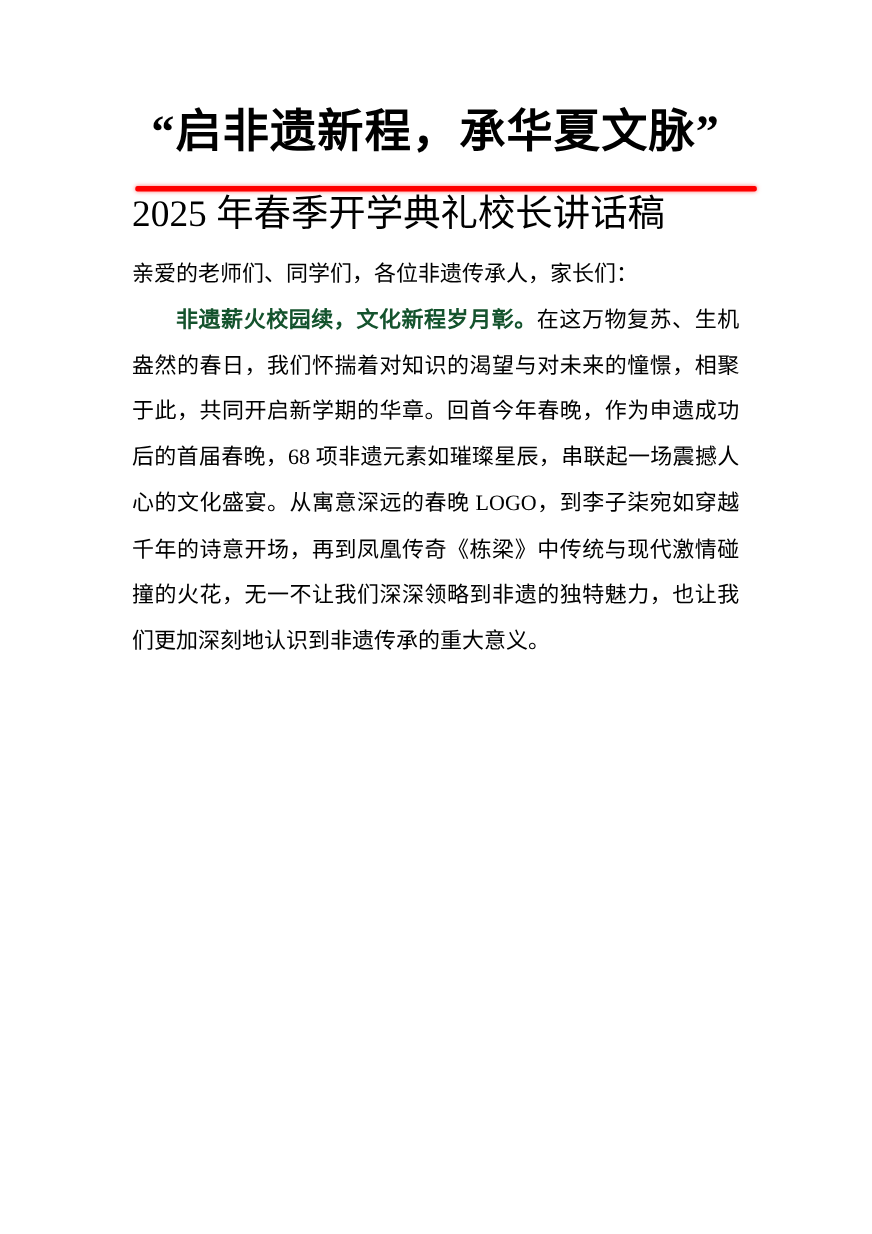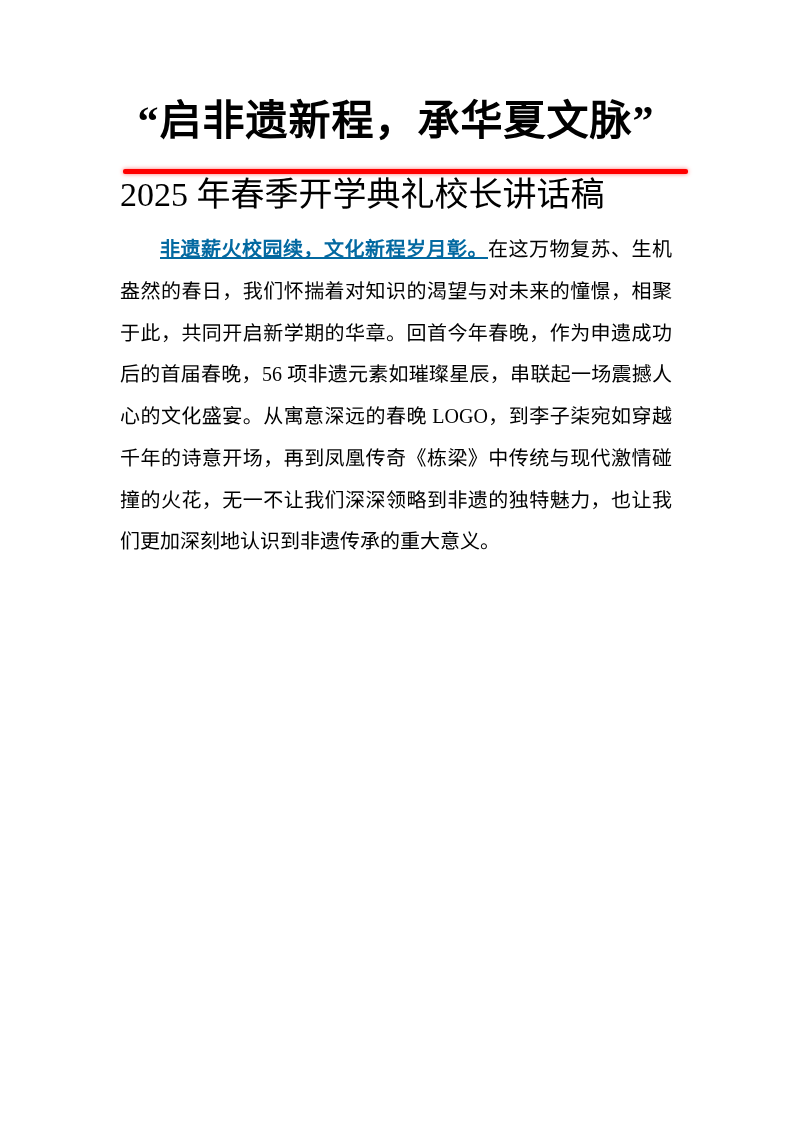--- a/index.html
+++ b/index.html
@@ -48,38 +48,38 @@
     text-align: justify;
   }
   .doc-body p {
     margin: 0;
     padding: 0;
   }
   .indent {
     text-indent: 2em;
   }
   .highlight {
-    color: #0369a1;
+    color: #14532d;
     font-weight: 700;
-    text-decoration: underline;
   }
 </style>
 </head>
 <body>
 
 <div class="page">
 
   <div class="doc-title">“启非遗新程，承华夏文脉”</div>
 
   <div class="title-divider"></div>
 
   <div class="doc-subtitle">2025 年春季开学典礼校长讲话稿</div>
 
   <div class="doc-body">
 
+    <p>亲爱的老师们、同学们，各位非遗传承人，家长们：</p>
 
 
-    <p class="indent"><span class="highlight">非遗薪火校园续，文化新程岁月彰。</span><span>在这万物复苏、生机盎然的春日，我们怀揣着对知识的渴望与对未来的憧憬，相聚于此，共同开启新学期的华章。回首今年春晚，作为申遗成功后的首届春晚，56 项非遗元素如璀璨星辰，串联起一场震撼人心的文化盛宴。从寓意深远的春晚 LOGO，到李子柒宛如穿越千年的诗意开场，再到凤凰传奇《栋梁》中传统与现代激情碰撞的火花，无一不让我们深深领略到非遗的独特魅力，也让我们更加深刻地认识到非遗传承的重大意义。</span></p>
+    <p class="indent"><span class="highlight">非遗薪火校园续，文化新程岁月彰。</span><span>在这万物复苏、生机盎然的春日，我们怀揣着对知识的渴望与对未来的憧憬，相聚于此，共同开启新学期的华章。回首今年春晚，作为申遗成功后的首届春晚，68 项非遗元素如璀璨星辰，串联起一场震撼人心的文化盛宴。从寓意深远的春晚 LOGO，到李子柒宛如穿越千年的诗意开场，再到凤凰传奇《栋梁》中传统与现代激情碰撞的火花，无一不让我们深深领略到非遗的独特魅力，也让我们更加深刻地认识到非遗传承的重大意义。</span></p>
 
 
   </div>
 
 </div>
 
 </body></html>

